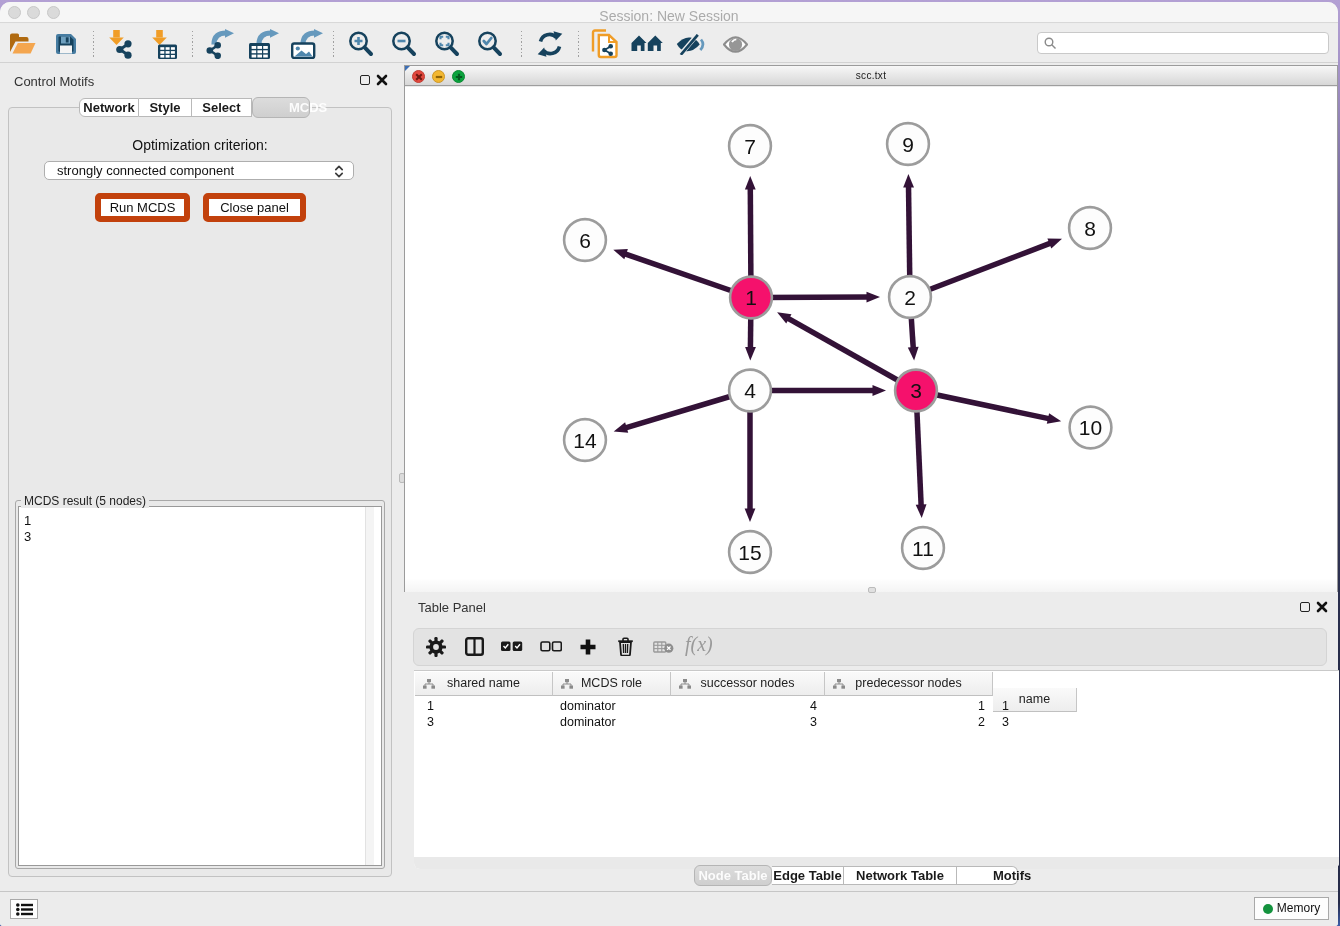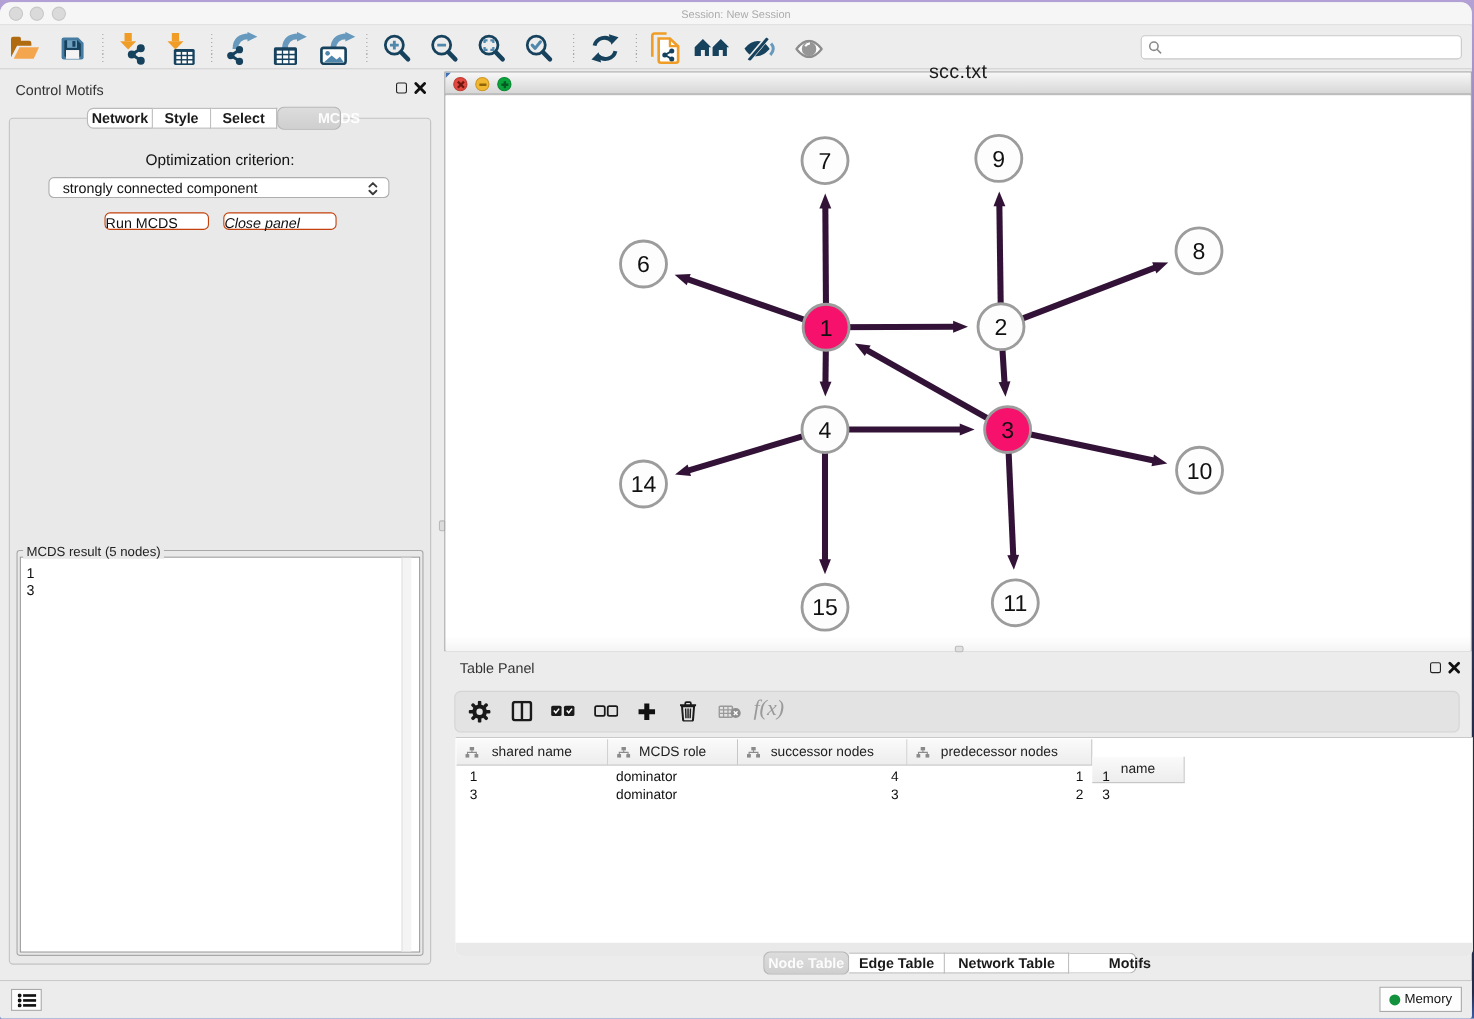--- a/index.html
+++ b/index.html
@@ -3,49 +3,49 @@
 <meta charset="utf-8">
 <style>
 * { margin:0; padding:0; box-sizing:border-box; }
 html,body { width:1340px; height:926px; overflow:hidden; }
 body { position:relative; font-family:"Liberation Sans", sans-serif;
   background:linear-gradient(180deg,#b3a0d4 0%,#a391c6 8%,#6a6190 25%,#3a3a5e 45%,#272c4a 70%,#262b49 97.5%,#3c5da9 100%); }
 .abs { position:absolute; }
 #win { left:0; top:2px; width:1338px; height:924px; background:#ececec; border-radius:10px 10px 3px 3px; }
 #titlebar { left:0; top:2px; width:1338px; height:21px; background:#f6f6f6; border-radius:10px 10px 0 0; border-bottom:1px solid #d8d8d8; }
 .tl { position:absolute; top:6px; width:13px; height:13px; border-radius:50%; background:#dadada; border:1px solid #c8c8c8; }
-#wtitle { left:0; top:8px; width:1338px; text-align:center; font-size:10px; color:#ababab; }
+#wtitle { left:0; top:8px; width:1338px; text-align:center; font-size:14px; color:#ababab; }
 #toolbar { left:0; top:24px; width:1338px; height:39px; background:#ededed; border-bottom:1px solid #d2d2d2; }
 .tsep { position:absolute; top:31px; height:28px; width:2px;
   background-image:repeating-linear-gradient(180deg,#a0a0a0 0 1.1px,transparent 1.1px 3.5px); background-size:1.1px 100%; background-repeat:no-repeat; background-position:left top;}
 #searchbox { left:1037px; top:32px; width:292px; height:22px; background:#fff; border:1px solid #c9c9c9; border-radius:4px; }
 #statusbar { left:0; top:891px; width:1338px; height:35px; background:#ececec; border-top:1px solid #c6c6c6; border-radius:0 0 3px 3px; }
 
 #cp-title { left:14px; top:74px; font-size:13px; color:#333; }
 .winbtn-sq { position:absolute; width:10px; height:10px; border:1.6px solid #222; border-radius:2px; }
 #cp-panel { left:8px; top:107px; width:384px; height:770px; background:#e9e9e9; border:1px solid #c2c2c2; border-radius:4px; }
 .tabstrip { position:absolute; display:flex; }
 .tab { font-size:13px; font-weight:600; color:#1a1a1a; background:#fff; border:1px solid #b9b9b9; border-left:none; text-align:center; line-height:17px; height:19px; }
 .tab.first { border-left:1px solid #b9b9b9; border-radius:6px 0 0 6px; }
 .tab.last { border-radius:0 6px 6px 0;padding-left:36px; }
 .tab.sel { background:linear-gradient(#dcdcdc,#cfcfcf); color:rgba(255,255,255,0.92); border-radius:6px; height:21px; margin-top:-1px; line-height:20px; border:1px solid #b5b5b5; }
 #opt-label { left:8px; top:137px; width:384px; text-align:center; font-size:14px; color:#111; }
 #combo { left:44px; top:161px; width:310px; height:19px; background:#fff; border:1px solid #aeaeae; border-radius:5px; font-size:13px; color:#111; line-height:17px; padding-left:12px; }
-.btn { position:absolute; height:16px; background:#fff; border:1px solid #c2410c; border-radius:5px; font-size:13px; color:#111; text-align:left; line-height:18px; }
+.btn { position:absolute; height:29px; background:#fff; border:6px solid #c2410c; border-radius:5px; font-size:13px; color:#111; text-align:center; line-height:18px; }
 #groupbox { left:15px; top:500px; width:370px; height:369px; border:1px solid #a8a8a8; border-radius:3px; }
 #grouplabel { left:21px; top:494px; background:#e9e9e9; padding:0 3px; font-size:12px; color:#222; }
 #resultarea { left:18px; top:506px; width:364px; height:360px; background:#fff; border:1px solid #999; font-size:13px; color:#111; line-height:16px; padding:6px 0 0 5px; }
 #resultscroll { left:365px; top:507px; width:9px; height:358px; background:#f4f4f4; border-left:1px solid #e2e2e2; }
 
 #vgrip { left:399px; top:473px; width:6px; height:10px; background:#dcdcdc; border:1px solid #b9b9b9; border-radius:2px; }
 
 #frame { left:404px; top:65px; width:934px; height:527px; border:1px solid #9b9b9b; }
 #frametitle { left:405px; top:66px; width:932px; height:20px; background:linear-gradient(#f7f7f7,#d7d7d7); border-bottom:1px solid #9e9e9e; }
 .fl { position:absolute; top:70px; width:13px; height:13px; border-radius:50%; }
-#ftext { left:405px; top:55px; width:932px; text-align:center; font-size:18px; font-weight:500; color:#1a1a1a; letter-spacing:0.3px; }
+#ftext { left:405px; top:70px; width:932px; text-align:center; font-size:10px; font-weight:500; color:#1a1a1a; letter-spacing:0.3px; }
 #canvas { left:405px; top:87px; width:932px; height:505px; background:#fff; }
 #hgrip { left:868px; top:587px; width:8px; height:6px; background:#e0e0e0; border:1px solid #bbb; border-radius:2px; }
 
 #tp-title { left:418px; top:600px; font-size:13px; color:#333; }
 #tp-toolbar { left:413px; top:628px; width:914px; height:38px; background:#e3e3e3; border:1px solid #d4d4d4; border-radius:6px; }
 #tablebox { left:414px; top:670px; width:925px; height:199px; background:#fff; border-top:1px solid #c9c9c9; border-radius:0 0 6px 6px; }
 #tscroll { left:414px; top:857px; width:925px; height:12px; background:#e9e9e9; border-radius:0 0 6px 6px; }
 .th { position:absolute; top:672px; height:24px; background:linear-gradient(#fafafa,#ededed); border-right:1px solid #c6c6c6; border-bottom:1px solid #c0c0c0; font-size:12.5px; color:#222; text-align:center; line-height:23px; }
 .td { position:absolute; font-size:12.5px; color:#111; line-height:16px; }
 #btabs { left:694px; top:866px; display:flex; }
@@ -212,21 +212,21 @@
   <div class="tab" style="width:60px;">Select</div>
   <div class="tab sel last" style="width:58px;">MCDS</div>
 </div>
 <div id="opt-label" class="abs">Optimization criterion:</div>
 <div id="combo" class="abs">strongly connected component
   <svg style="position:absolute; right:9px; top:3px;" width="10" height="13" viewBox="0 0 10 13">
       <path d="M1.8 4.6 L5 1.4 L8.2 4.6 M1.8 8.4 L5 11.6 L8.2 8.4" stroke="#3c3c3c" stroke-width="1.7" fill="none" stroke-linecap="round" stroke-linejoin="round"></path>
     </svg>
 </div>
 <div class="btn" style="left:95px; top:193px; width:95px;">Run MCDS</div>
-<div class="btn" style="left:203px; top:193px; width:103px;font-style:italic;">Close panel</div>
+<div class="btn" style="left:203px; top:193px; width:103px;">Close panel</div>
 <div id="groupbox" class="abs"></div>
 <div id="resultarea" class="abs">1<br>3</div>
 <div id="resultscroll" class="abs"></div>
 <div id="grouplabel" class="abs">MCDS result (5 nodes)</div>
 <div id="vgrip" class="abs"></div>
 
 <div id="frame" class="abs"></div>
 <div id="frametitle" class="abs"></div>
 <svg class="abs" style="left:405px; top:66px;" width="5" height="5" viewBox="0 0 5 5">
     <path d="M0 0 H5 L0 5 Z" fill="#3d6fb5"></path>
@@ -416,18 +416,18 @@
 <div class="td" style="left:825px; top:698px; width:160px; text-align:right;">1</div>
 <div class="td" style="left:1002px; top:698px;">1</div>
 <div class="td" style="left:427px; top:714px;">3</div>
 <div class="td" style="left:560px; top:714px;">dominator</div>
 <div class="td" style="left:671px; top:714px; width:146px; text-align:right;">3</div>
 <div class="td" style="left:825px; top:714px; width:160px; text-align:right;">2</div>
 <div class="td" style="left:1002px; top:714px;">3</div>
 </div>
 <div id="btabs" class="abs">
   <div class="tab first sel" style="width:78px;">Node Table</div>
-  <div class="tab" style="width:87px;">Edge Table</div>
+  <div class="tab" style="width:72px;">Edge Table</div>
   <div class="tab" style="width:113px;">Network Table</div>
   <div class="tab last" style="width:61px;">Motifs</div>
 </div>
 <div id="listbtn" class="abs"></div>
 <div id="memorybtn" class="abs">Memory</div>
 
 </body></html>

